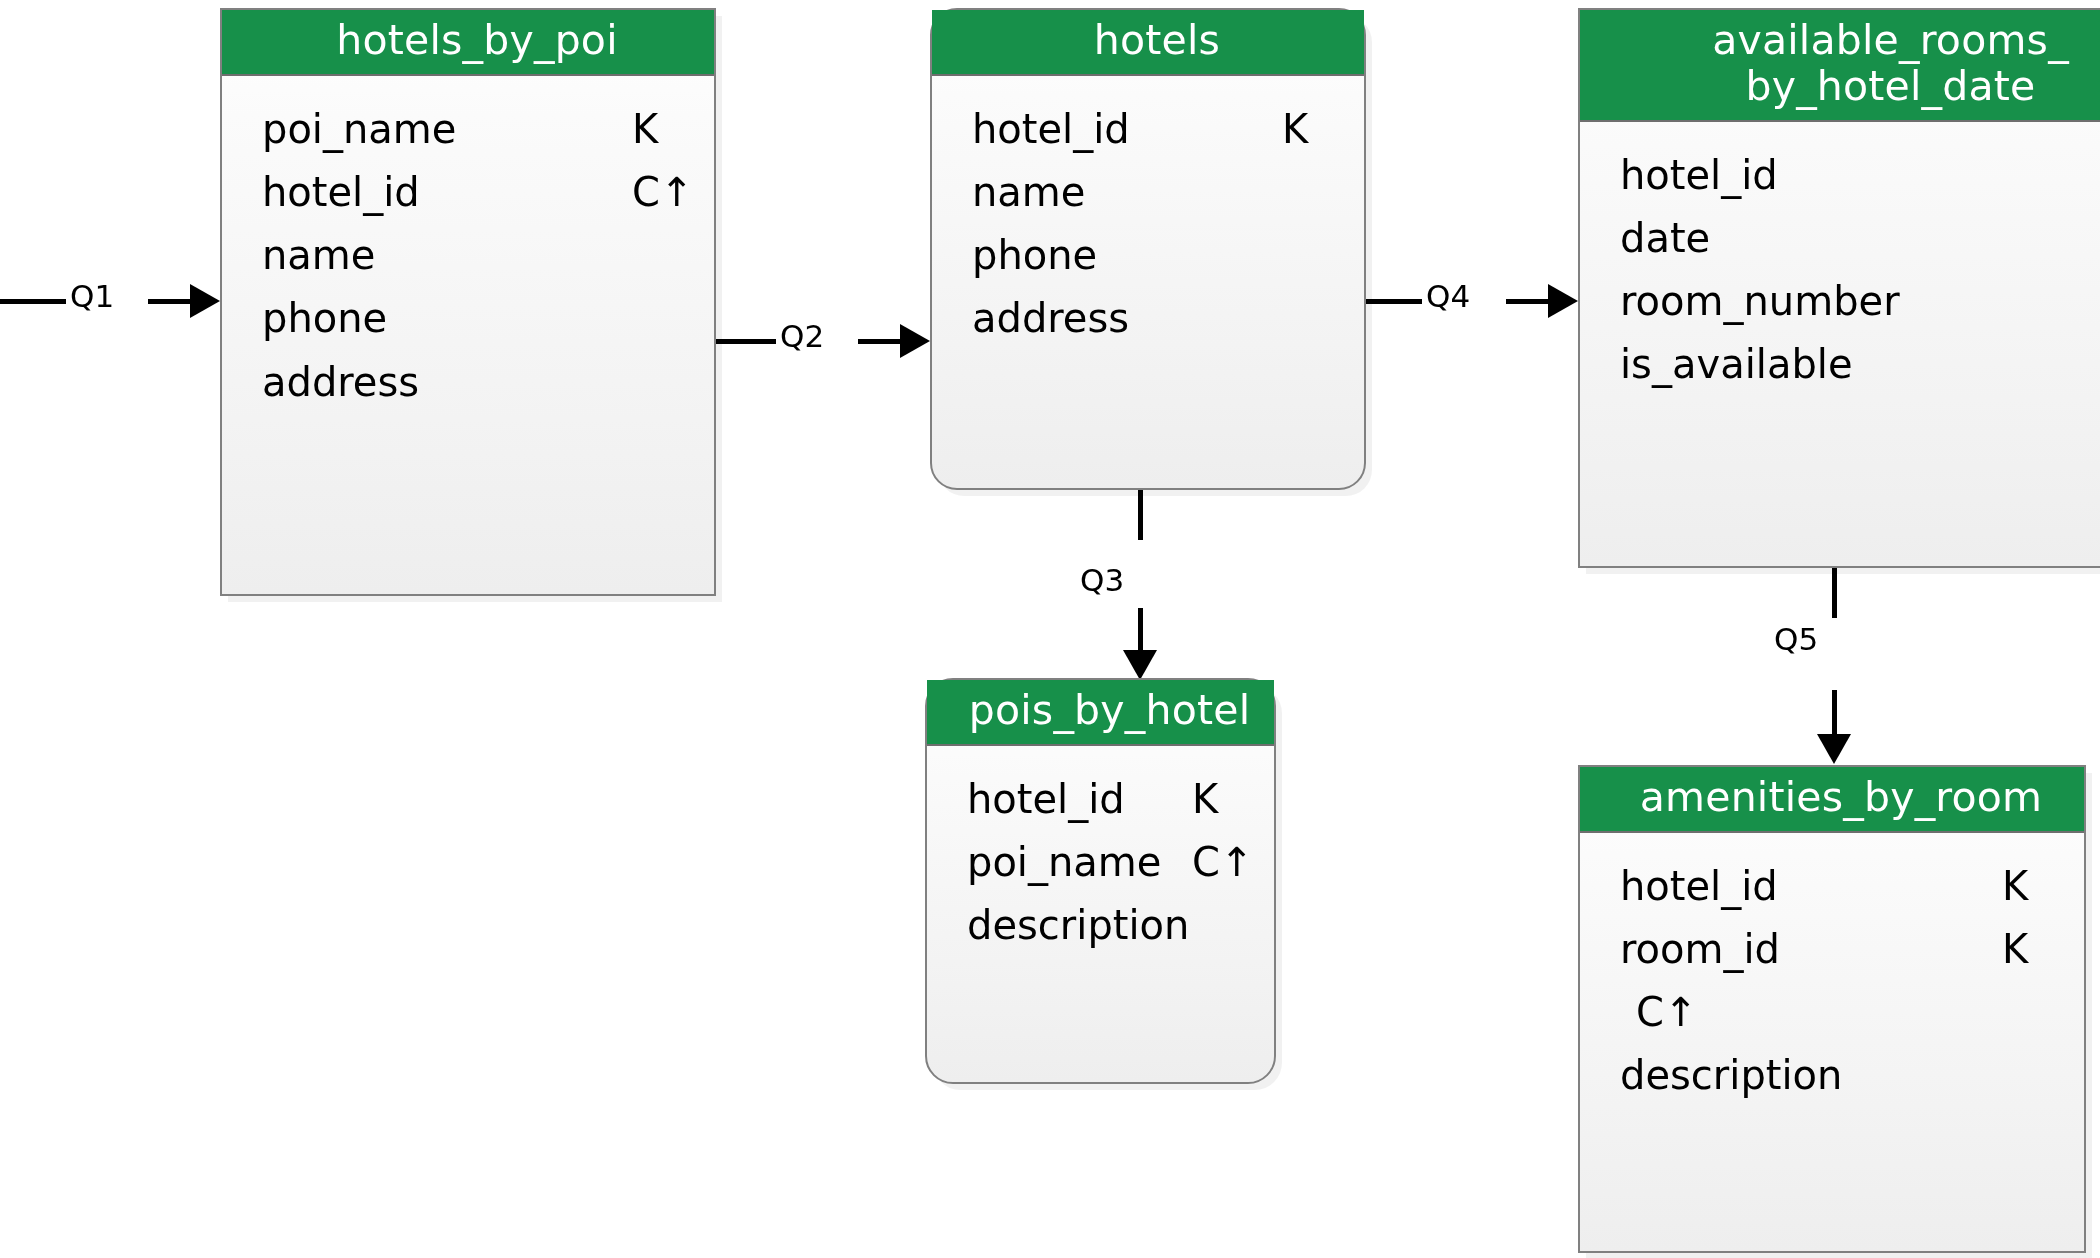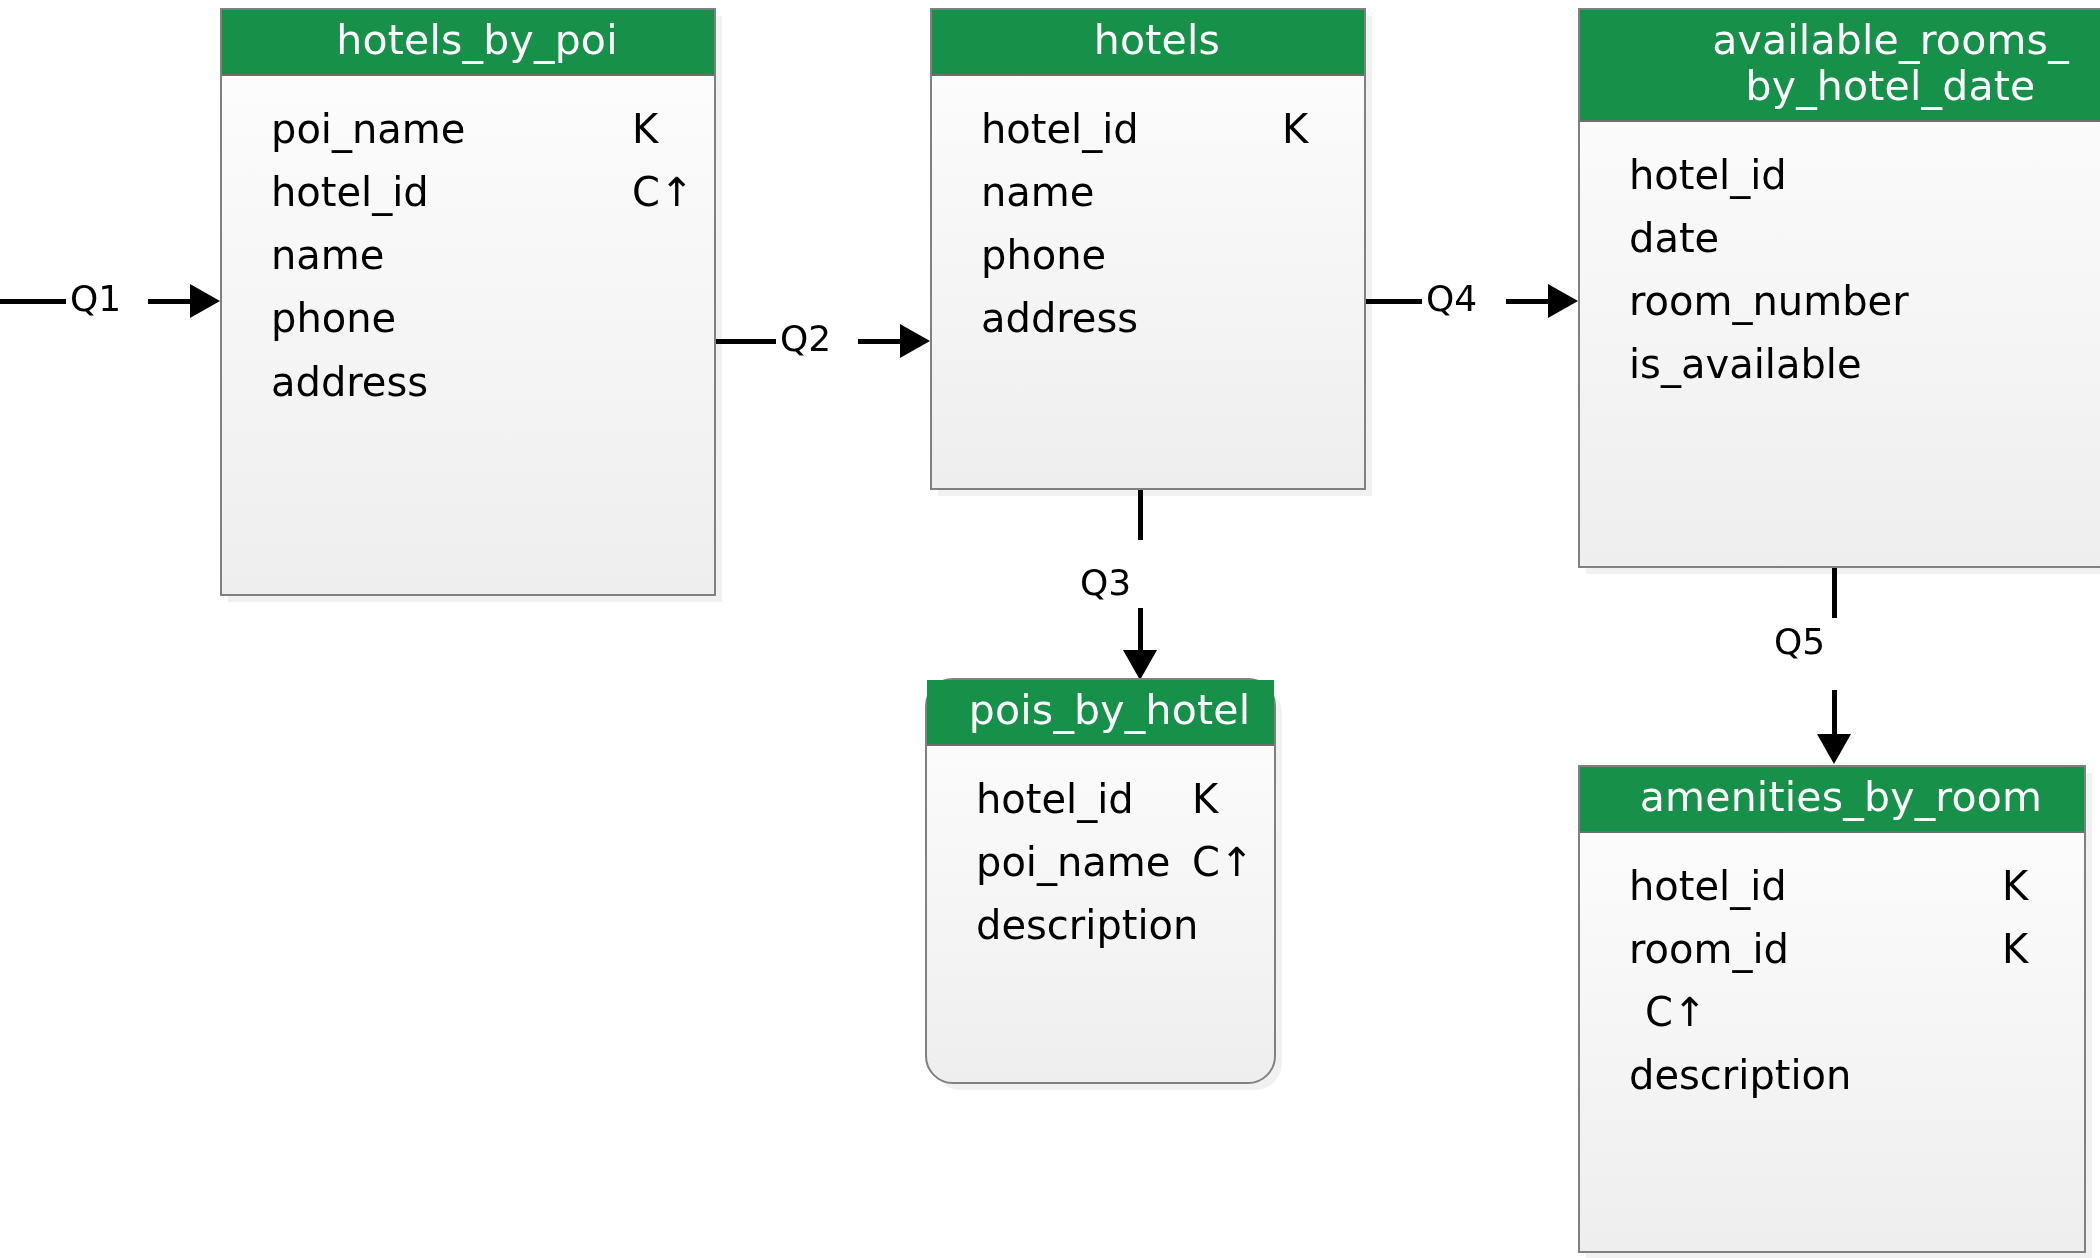--- a/index.html
+++ b/index.html
@@ -34,23 +34,22 @@
     font-size: 41px;
     line-height: 1.12;
     letter-spacing: 0.2px;
     padding: 8px 6px 10px 24px;
     border-bottom: 2px solid #6e6e6e;
     font-weight: 400;
     white-space: pre-line;
   }
   .entity-body {
     flex: 1;
-    padding: 22px 20px 18px 5px;
+    padding: 22px 20px 18px 40px;
     box-sizing: border-box;
-    margin-left: 44px;
   }
   .col-row {
     display: flex;
     align-items: baseline;
     font-size: 40px;
     line-height: 1.58;
     color: #000000;
     white-space: nowrap;
   }
   .col-name { flex: 1 1 auto; }
@@ -68,21 +67,21 @@
     height: 5px;
     background: #000000;
   }
   .conn-v-line {
     position: absolute;
     width: 5px;
     background: #000000;
   }
   .conn-label {
     position: absolute;
-    font-size: 36px;
+    font-size: 31px;
     color: #000000;
     line-height: 1;
     white-space: nowrap;
     background: #ffffff;
     padding: 0 4px;
   }
   .arrowhead-right {
     position: absolute;
     width: 0; height: 0;
     border-top: 17px solid transparent;
@@ -135,21 +134,21 @@
     </div>
   </div>
 
   <div class="conn" style="left:716px; top:280px; width:192px; height:44px;margin-top:40px;">
     <div class="conn-h-line" style="left:0px; top:19px; width:66px;"></div>
     <div class="conn-label" style="left:60px; top:1px;">Q2</div>
     <div class="conn-h-line" style="left:142px; top:19px; width:46px;"></div>
     <div class="arrowhead-right" style="left:184px; top:4px;"></div>
   </div>
 
-  <div class="entity" style="left:930px; top:8px; width:436px; height:482px;">
+  <div class="entity" style="left:930px; top:8px; width:436px; height:482px;border-radius:27px;">
     <div class="entity-header">hotels</div>
     <div class="entity-body">
       <div class="col-row">
         <span class="col-name">hotel_id</span>
         <span class="col-key">K</span>
       </div>
       <div class="col-row">
         <span class="col-name">name</span>
         <span class="col-key"></span>
       </div>

